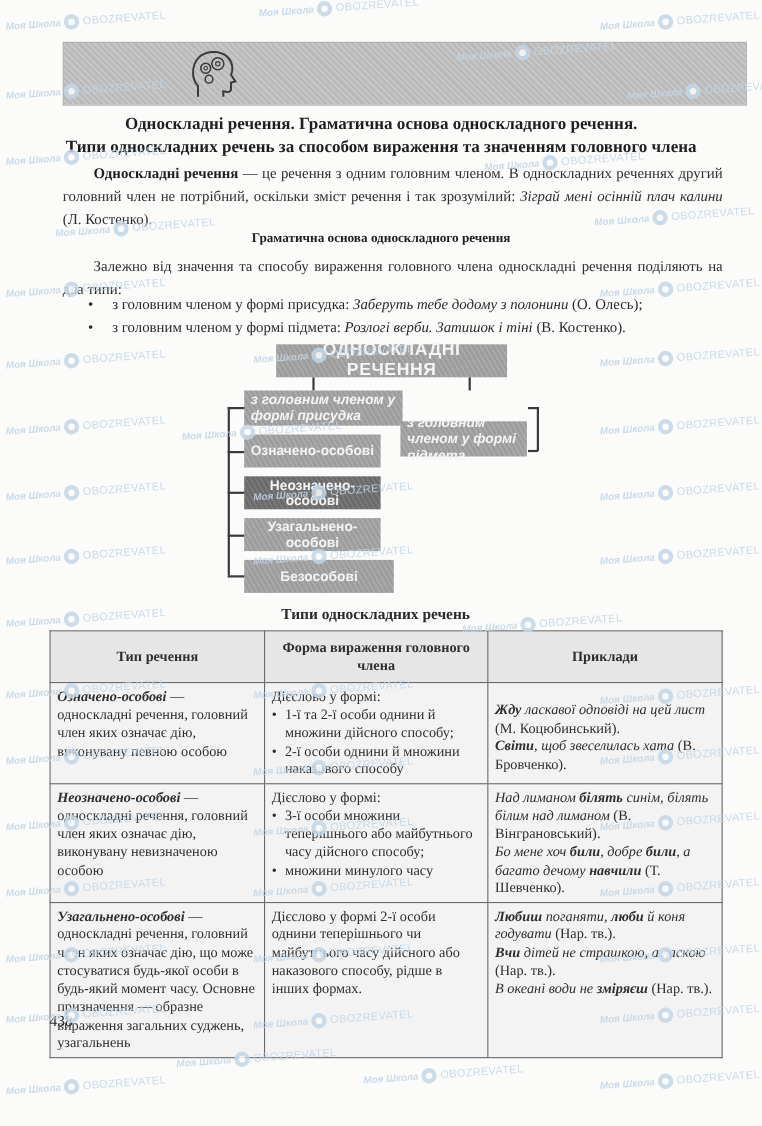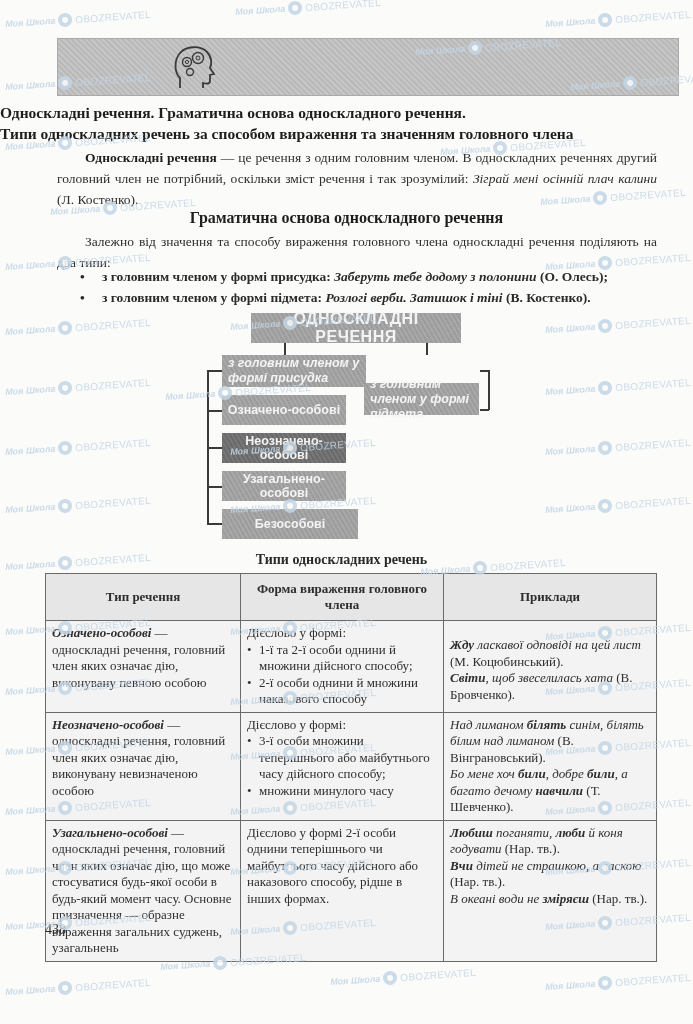--- a/index.html
+++ b/index.html
@@ -19,25 +19,25 @@
   .wm .circ::after { content: ""; position: absolute; left: 4px; top: 4px; width: 6px; height: 6px; border-radius: 50%; background: #fbfbfa; }
   .wm .oz { letter-spacing: 0.3px; font-size: 10px; }
 
   
   .banner { position: absolute; left: 57px; top: 38px; width: 620px; height: 56px;
             background: repeating-linear-gradient(45deg, #b9b9b9 0 2px, #c6c6c6 2px 4px); border: 1px solid #aaa; }
   .banner .head-icon { position: absolute; left: 114px; top: 3px; width: 44px; height: 50px; }
   .banner .title { position: absolute; left: 170px; top: 10px; font-family: "DejaVu Sans", sans-serif;
                    font-weight: bold; font-size: 30px; letter-spacing: 2px; color: #3a3a3a; }
 
-  .h1 { position: absolute; left: 0; width: 693px; text-align: left; font-weight: bold; font-size: 15.5px; color: #1e1e1e; }
+  .h1 { position: absolute; left: 0; width: 693px; text-align: center; font-weight: bold; font-size: 15.5px; color: #1e1e1e; }
   .para { position: absolute; left: 57px; width: 600px; font-size: 13.5px; line-height: 21px; text-align: justify; color: #2e2e2e; }
   .para b { color: #1e1e1e; }
-  .h2 { position: absolute; left: 0; width: 693px; text-align: center; font-weight: bold; font-size: 16px; color: #1e1e1e; }
-  .bullets { position: absolute; left: 80px; width: 600px; font-size: 13.5px; line-height: 21px; margin: 0; padding: 0; list-style: none; font-weight: bold; }
+  .h2 { position: absolute; left: 0; width: 693px; text-align: center; font-weight: bold; font-size: 12px; color: #1e1e1e; }
+  .bullets { position: absolute; left: 80px; width: 600px; font-size: 13.5px; line-height: 21px; margin: 0; padding: 0; list-style: none; }
   .bullets li { position: relative; padding-left: 22px; }
   .bullets li::before { content: "•"; position: absolute; left: 0; top: 0; }
 
   
   .diag { position: absolute; left: 0; top: 0; width: 693px; height: 560px; pointer-events: none; }
   .dbox { position: absolute; font-family: "Liberation Sans", sans-serif; color: #f4f4f4; text-align: center;
           background: repeating-linear-gradient(60deg, #9c9c9c 0 2px, #a8a8a8 2px 4px); display: flex; align-items: center; justify-content: center; }
   .dbox.dark { background: repeating-linear-gradient(60deg, #6a6a6a 0 2px, #777 2px 4px); font-weight: bold; }
   .dbox.main { font-size: 16px; font-weight: bold; letter-spacing: 0.5px; }
   .dbox.sub { font-style: italic; font-size: 12.5px; line-height: 15px; text-align: left; justify-content: flex-start; padding-left: 6px; box-sizing: border-box; font-weight: bold; }

